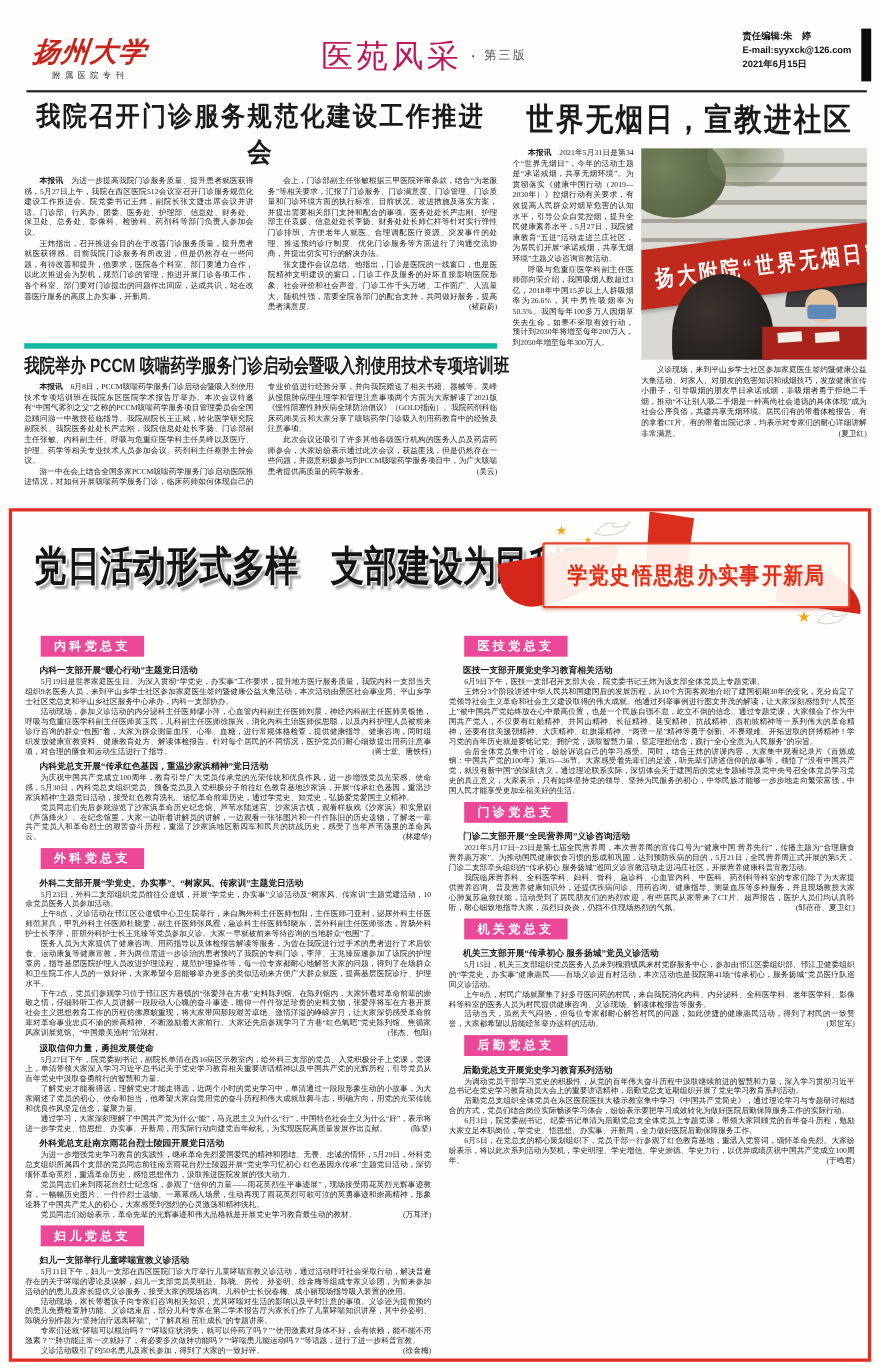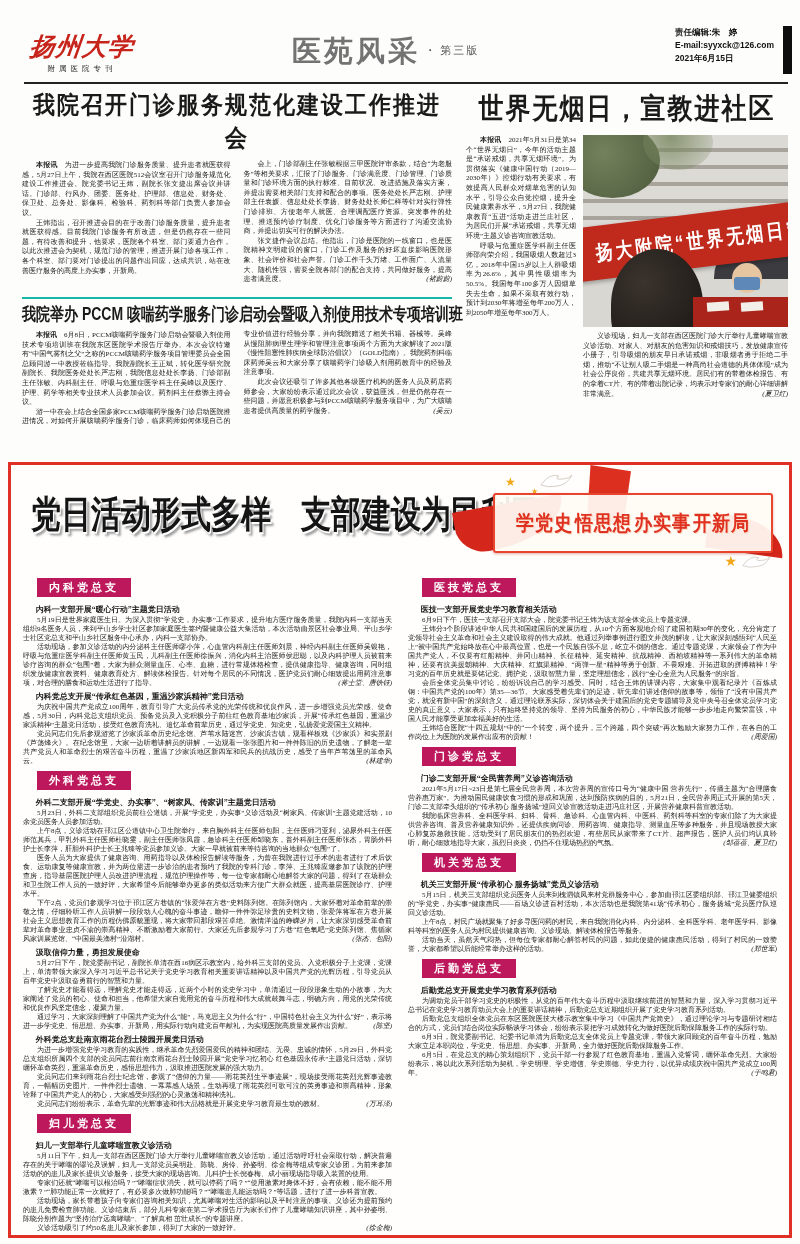--- a/index.html
+++ b/index.html
@@ -5,44 +5,44 @@
   html,body{margin:0;padding:0;background:#e9e9e9;}
   .page{position:relative;width:800px;height:1244px;margin:0 auto;background:#fdfdfb;overflow:hidden;
         font-family:"Liberation Serif",serif;color:#1a1a1a;}
   
   .masthead{position:absolute;top:16px;left:22px;right:0;height:68px;}
   .logo{position:absolute;left:8px;top:14px;}
   .logo-main{font-family:"DejaVu Serif",serif;font-style:italic;font-weight:bold;font-size:25px;
              color:#c7241c;transform:skewX(-6deg);display:inline-block;letter-spacing:1px;}
   .logo-sub{font-size:7.5px;letter-spacing:4px;color:#222;margin-top:1px;text-align:center;font-family:"Liberation Sans",sans-serif;}
   .mast-center{position:absolute;left:270px;top:16px;font-family:"Liberation Sans",sans-serif;}
-  .mast-title{font-size:29px;font-weight:700;letter-spacing:3px;color:#737373;display:inline-block;}
+  .mast-title{font-size:29px;font-weight:400;letter-spacing:3px;color:#be185d;display:inline-block;}
   .mast-dot{font-size:16px;color:#444;margin:0 3px;vertical-align:6px;display:inline-block;}
   .mast-page{font-size:11px;color:#555;letter-spacing:2px;vertical-align:7px;display:inline-block;}
   .mast-info{position:absolute;right:26px;top:10px;text-align:left;font-size:8.5px;font-weight:bold;
              line-height:13px;font-family:"Liberation Sans",sans-serif;color:#111;}
   .mast-bar{position:absolute;right:8px;top:10px;width:9px;height:48px;background:#0d0d0d;}
   .mast-rule{position:absolute;left:2px;right:12px;bottom:0;height:2px;background:#222;}
   
   .articles{position:absolute;top:90px;left:22px;right:12px;height:368px;display:flex;}
   .left-block{width:430px;flex:none;}
   .right-block{flex:1;padding-left:14px;}
   .headline1{font-family:"Liberation Sans",sans-serif;font-size:22px;font-weight:900;letter-spacing:2px;
              text-align:center;margin:2px 0 8px 0;transform:scaleY(1.1);}
   .headline2{font-family:"Liberation Sans",sans-serif;font-size:25px;font-weight:900;letter-spacing:2px;
              text-align:center;margin:2px 0 10px 0;transform:scaleY(1.15);}
   .headline3{font-family:"Liberation Sans",sans-serif;font-size:14px;font-weight:900;letter-spacing:0;
              text-align:center;margin:7px 0 6px 0;white-space:nowrap;transform:scaleY(1.25);}
   .twocol{column-count:2;column-gap:13px;}
   .body-txt{font-size:7px;line-height:9.6px;text-align:justify;}
   .para{margin:0;text-indent:2em;}
   .lead{font-weight:bold;font-family:"Liberation Sans",sans-serif;}
-  .byline{float:right;white-space:nowrap;font-style:italic;}
+  .byline{float:right;white-space:nowrap;}
   .art1-body{height:134px;overflow:hidden;}
-  .mid-article{border-top:2px solid #14b8a6;margin-top:3px;}
+  .mid-article{border-top:5px solid #14b8a6;margin-top:18px;}
   .mid-body{height:176px;overflow:hidden;}
   .nt-content{display:flex;}
   .nt-col1{width:110px;flex:none;}
   .nt-col2{flex:1;margin-left:7px;}
   
   .photo{position:relative;width:100%;height:192px;overflow:hidden;background:#d9d7d2;margin-bottom:5px;}
   .ph-building{position:absolute;left:0;top:0;right:0;height:95px;
       background:repeating-linear-gradient(180deg,#dcdad5 0 13px,#a8a49c 13px 17px);}
   .ph-tree1{position:absolute;left:-18px;top:-12px;width:95px;height:75px;border-radius:50%;
       background:radial-gradient(circle at 40% 40%,#73815c,#4c5a3c);}
@@ -77,21 +77,21 @@
   .slogan-box{position:absolute;left:24px;top:20px;right:4px;height:56px;border:2px solid #e8452f;
       border-radius:3px;background:rgba(255,252,245,.93);display:flex;align-items:center;
       justify-content:space-around;padding:0 20px;box-shadow:0 1px 3px rgba(160,30,20,.35);}
   .slogan-word{font-family:"Liberation Sans",sans-serif;font-size:18px;font-weight:900;color:#e0301f;
       letter-spacing:1px;text-shadow:1px 1px 0 #f7d8c2;transform:scaleY(1.15);}
   .star{position:absolute;color:#f2a71b;font-family:"DejaVu Sans",sans-serif;}
   .dove{position:absolute;}
   
   .party-cols{display:flex;gap:16px;margin-top:4px;}
   .pcol{width:50%;}
-  .sec-title{display:inline-block;background:#be185d;color:#fff;font-family:"Liberation Sans",sans-serif;
+  .sec-title{display:inline-block;background:#ec4899;color:#fff;font-family:"Liberation Sans",sans-serif;
       font-weight:bold;font-size:11px;letter-spacing:3px;padding:2px 12px;margin:5px 16px 4px 14px;}
   .sub-head{font-family:Liberation Serif, serif;font-weight:bold;font-size:8px;line-height:11px;
       text-indent:1.6em;margin:3px 0 1px 0;}
   .p-body{font-size:7px;line-height:9px;text-align:justify;}
 </style>
 </head>
 <body>
 
 <div class="page">
 
@@ -156,21 +156,21 @@
             </div>
             <div class="ph-person"></div>
             <div class="ph-mask"></div>
             <div class="ph-head"></div>
             <div class="ph-table">
               <div class="ph-paper" style="left:14px;"></div>
               <div class="ph-paper" style="left:48px;"></div>
             </div>
           </div>
           <div class="body-txt">
-            <p class="para"><span>义诊现场，妇儿一支部在西区医院门诊大厅举行儿童哮喘宣教义诊活动、对家人、对朋友的危害知识和戒烟技巧，发放健康宣传小册子，引导吸烟的朋友早日承诺戒烟，非吸烟者勇于拒绝二手烟，推动“不让别人吸二手烟是一种高尚社会道德的具体体现”成为社会公序良俗，共建共享无烟环境。居民们有的带着体检报告、有的拿着CT片、有的带着出院记录，均表示对专家们的耐心详细讲解非常满意。</span><span class="byline">(夏卫红)</span></p>
+            <p class="para"><span>义诊现场，来到平山乡学士社区参加家庭医生签约暨健康公益大集活动、对家人、对朋友的危害知识和戒烟技巧，发放健康宣传小册子，引导吸烟的朋友早日承诺戒烟，非吸烟者勇于拒绝二手烟，推动“不让别人吸二手烟是一种高尚社会道德的具体体现”成为社会公序良俗，共建共享无烟环境。居民们有的带着体检报告、有的拿着CT片、有的带着出院记录，均表示对专家们的耐心详细讲解非常满意。</span><span class="byline">(夏卫红)</span></p>
           </div>
         </div>
       </div>
     </div>
   </div>
 
   <div class="party">
     <div class="banner-row">
       <div class="banner-headline">党日活动形式多样　支部建设为民利民</div>
       <div class="slogan-wrap">
@@ -267,43 +267,42 @@
 
           <div class="section">
             <div class="sec-title">妇儿党总支</div>
             <div>
 
                 <div class="item">
                   <div class="sub-head">妇儿一支部举行儿童哮喘宣教义诊活动</div>
                   <div class="paras p-body">
 
                   <p class="para">5月11日下午，妇儿一支部在西区医院门诊大厅举行儿童哮喘宣教义诊活动，通过活动呼吁社会采取行动，解决普遍存在的关于哮喘的谬论及误解，妇儿一支部党员吴明赴、陈晓、房伶、孙姿明、徐金梅等组成专家义诊团，为前来参加活动的的患儿及家长提供义诊服务，接受大家的现场咨询。儿科护士长倪春梅、成小丽现场指导吸入装置的使用。</p>
+                  <p class="para">活动现场，家长带着孩子向专家们咨询相关知识，尤其哮喘对生活的影响以及平时注意的事项。义诊还为提前预约的患儿免费检查肺功能。义诊结束后，部分儿科专家在第二学术报告厅为家长们作了儿童哮喘知识讲座，其中孙姿明、陈晓分别作题为“坚持治疗远离哮喘”、“了解真相 茁壮成长”的专题讲座。</p>
                   <p class="para">专家们还就“哮喘可以根治吗？”“哮喘症状消失，就可以停药了吗？”“使用激素对身体不好，会有依赖，能不能不用激素？”“肺功能正常一次就好了，有必要多次做肺功能吗？”“哮喘患儿能运动吗？”等话题，进行了进一步科普宣教。</p>
-                  <p class="para">活动现场，家长带着孩子向专家们咨询相关知识，尤其哮喘对生活的影响以及平时注意的事项。义诊还为提前预约的患儿免费检查肺功能。义诊结束后，部分儿科专家在第二学术报告厅为家长们作了儿童哮喘知识讲座，其中孙姿明、陈晓分别作题为“坚持治疗远离哮喘”、“了解真相 茁壮成长”的专题讲座。</p>
                   <p class="para">义诊活动吸引了约50名患儿及家长参加，得到了大家的一致好评。<span class="byline item-byline">(徐金梅)</span></p>
                 </div>
 
                 </div>
               </div>
           </div>
         </div>
       <div class="pcol">
 
           <div class="section">
             <div class="sec-title">医技党总支</div>
             <div>
 
                 <div class="item">
                   <div class="sub-head">医技一支部开展党史学习教育相关活动</div>
                   <div class="paras p-body">
 
                   <p class="para">6月9日下午，医技一支部召开支部大会，院党委书记王炜为该支部全体党员上专题党课。</p>
                   <p class="para">王炜分3个阶段讲述中华人民共和国建国后的发展历程，从10个方面客观地介绍了建国初期30年的变化，充分肯定了党领导社会主义革命和社会主义建设取得的伟大成就。他通过列举事例进行图文并茂的解读，让大家深刻感悟到“人民至上”被中国共产党始终放在心中最高位置，也是一个民族自强不息，屹立不倒的信念。通过专题党课，大家领会了作为中国共产党人，不仅要有红船精神、井冈山精神、长征精神、延安精神、抗战精神、西柏坡精神等一系列伟大的革命精神，还要有抗美援朝精神、大庆精神、红旗渠精神、“两弹一星”精神等勇于创新、不畏艰难、开拓进取的拼搏精神！学习党的百年历史就是要铭记党、拥护党，汲取智慧力量，坚定理想信念，践行“全心全意为人民服务”的宗旨。</p>
                   <p class="para">会后全体党员集中讨论，纷纷诉说自己的学习感受。同时，结合王炜的讲课内容，大家集中观看纪录片《百炼成钢：中国共产党的100年》第35—36节。大家感受着先辈们的足迹，听先辈们讲述信仰的故事等，领悟了“没有中国共产党，就没有新中国”的深刻含义，通过理论联系实际，深切体会关于建国后的党史专题辅导及党中央号召全体党员学习党史的真正意义，大家表示，只有始终坚持党的领导、坚持为民服务的初心，中华民族才能够一步步地走向繁荣富强，中国人民才能享受更加幸福美好的生活。</p>
-                  <p class="para">王炜结合医院“十四五规划”中的“一个转变，两个提升，三个跨越，四个突破”再次勉励大家努力工作，在各自的工作岗位上为医院的发展作出应有的贡献！<span class="byline item-byline">(周爱国)</span></p>
                 </div>
 
                 </div>
               </div>
           </div>
 
           <div class="section">
             <div class="sec-title">门诊党总支</div>
             <div>
 

